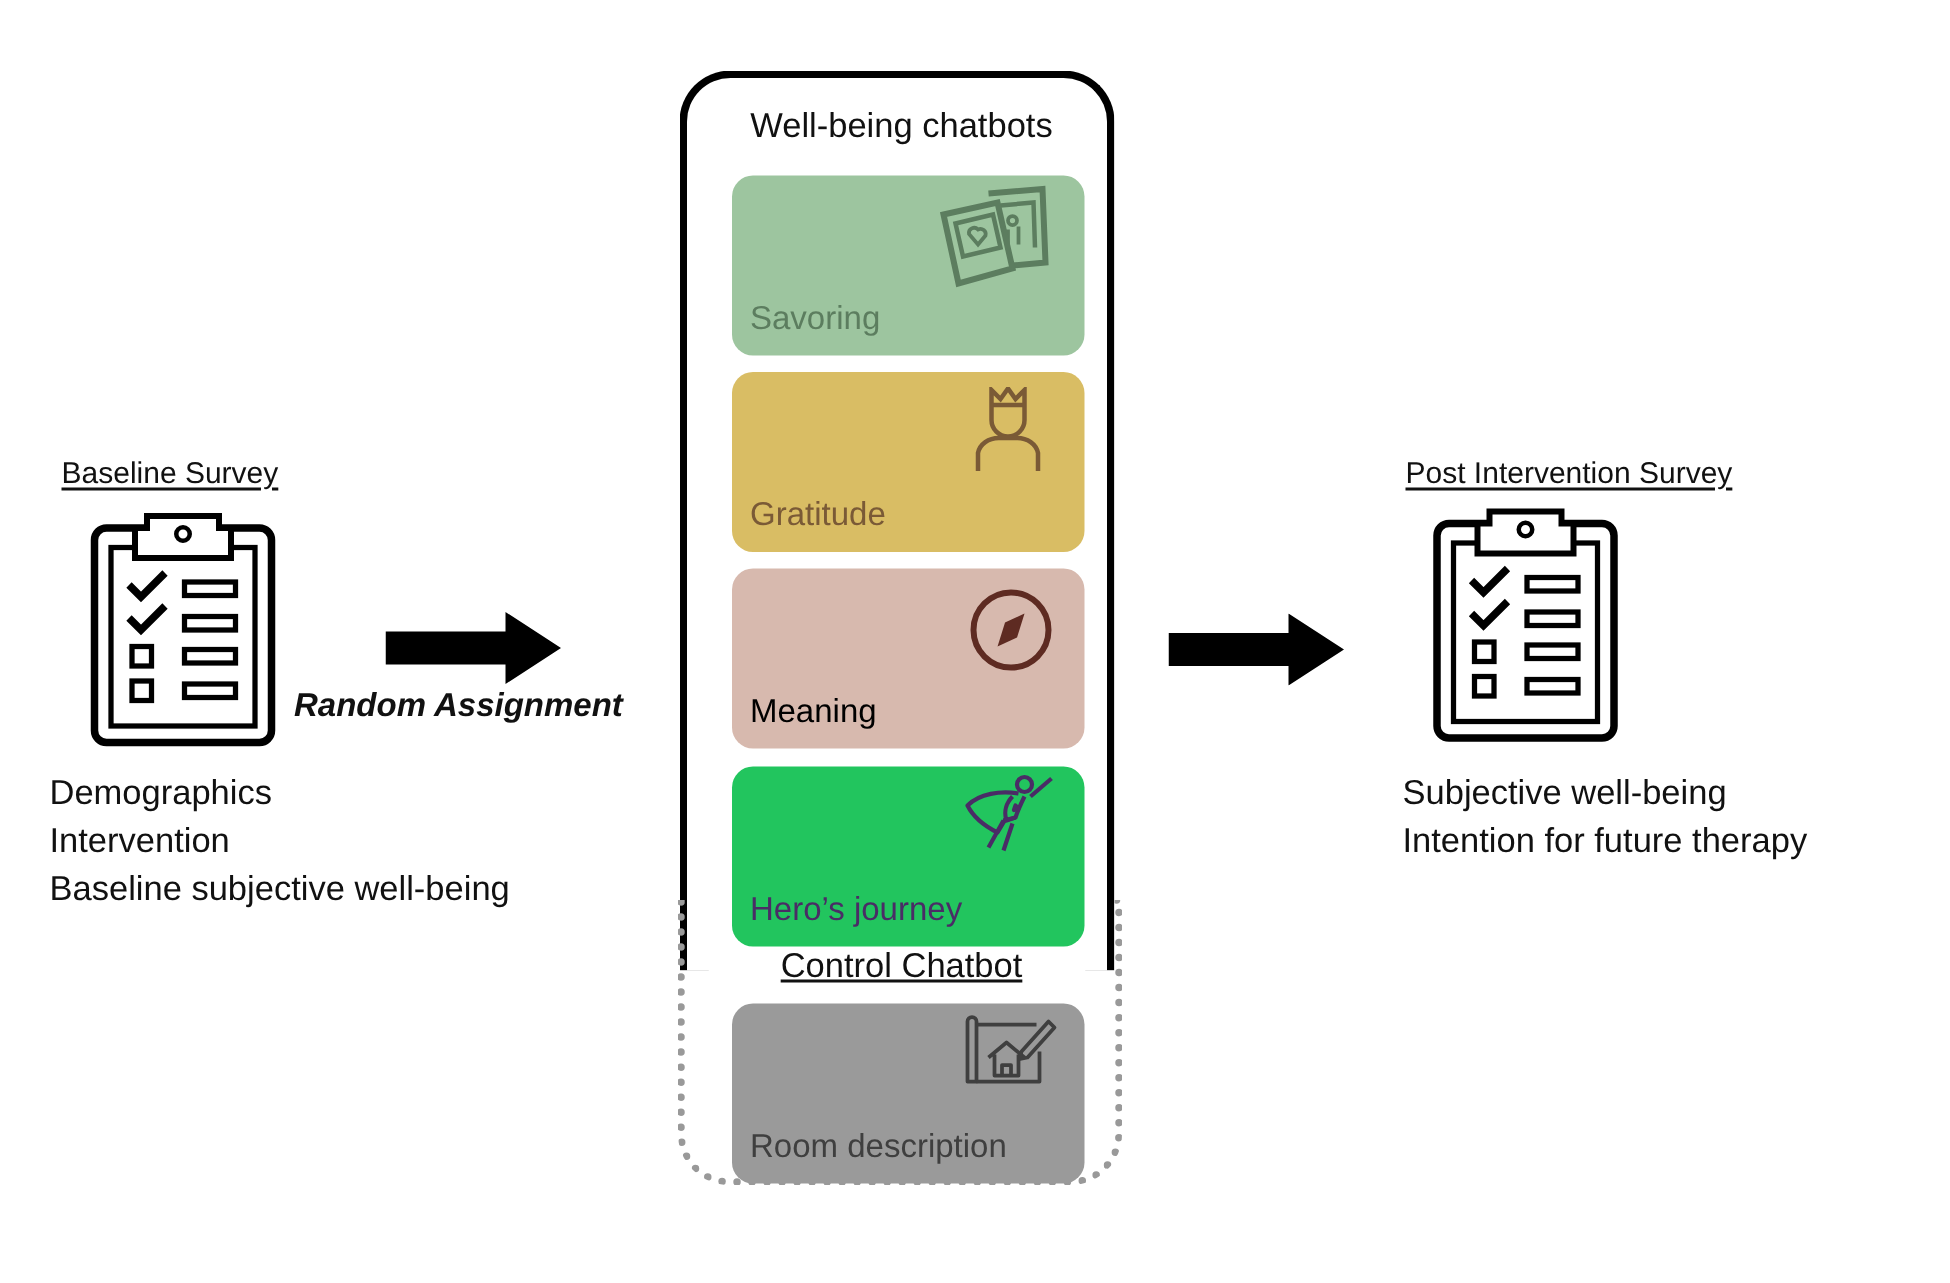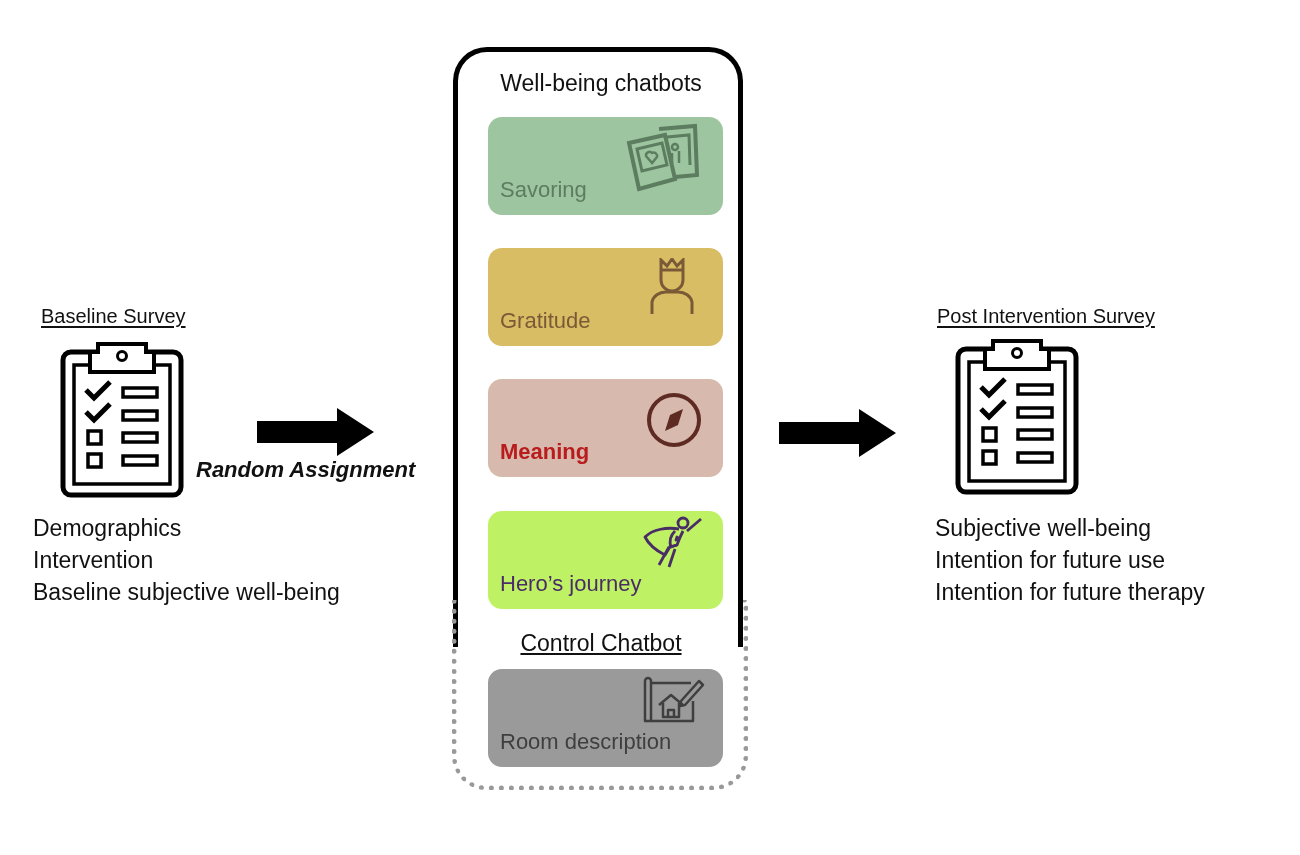--- a/index.html
+++ b/index.html
@@ -19,21 +19,21 @@
   
   .wb-frame { left: 453px; top: 47px; width: 290px; height: 600px;
               border: 5px solid #000; border-bottom: none;
               border-radius: 34px 34px 0 0; box-sizing: border-box; }
   .ctrl-frame { left: 452px; top: 600px; width: 296px; height: 190px;
                 border: 5px dotted #999; border-top: none;
                 border-radius: 0 0 34px 34px; box-sizing: border-box; }
   .wb-title { left: 453px; top: 70px; width: 296px; text-align: center; font-size: 23px; color: #111; }
   .ctrl-title { left: 453px; top: 630px; width: 296px; text-align: center; font-size: 23px; color: #111; text-decoration: underline; }
 
-  .card { position: absolute; left: 488px; width: 235px; height: 98px; border-radius: 14px; }
+  .card { position: absolute; left: 488px; width: 235px; height: 120px; border-radius: 14px; }
   .card .label { position: absolute; left: 12px; bottom: 12px; font-size: 22px; white-space: nowrap; }
   .card .icon { position: absolute; right: 18px; top: 8px; }
 </style>
 </head>
 <body>
 
 <div class="abs survey-title" style="left:41px; top:305px;">Baseline Survey</div>
 <div class="abs" style="left:60px; top:340px;">
   <svg width="126" height="160" viewBox="0 0 126 160">
     <rect x="3" y="12" width="118" height="143" rx="8" fill="none" stroke="#000" stroke-width="5"></rect>
@@ -88,30 +88,30 @@
     <svg width="46" height="58" viewBox="0 0 46 58" fill="none" stroke="#7a5a36" stroke-width="3">
       <path d="M12 12 L12 2 L18 8 L23 1 L28 8 L34 2 L34 12"></path>
       <path d="M12 12 H34"></path>
       <path d="M12 12 v10 a11 11 0 0 0 22 0 v-10"></path>
       <path d="M3 56 V44 a14 12 0 0 1 14 -10 h12 a14 12 0 0 1 14 10 V56"></path>
     </svg>
   </span>
 </div>
 
 <div class="card" style="top:379px; background:#d7b9ae;">
-  <span class="label" style="color:#b91c1c;font-weight:bold;">Meaning</span>
+  <span class="label" style="color:#000000;">Meaning</span>
   <span class="icon" style="right:20px; top:12px;">
     <svg width="58" height="58" viewBox="0 0 58 58">
       <circle cx="29" cy="29" r="25" fill="none" stroke="#5e2b22" stroke-width="4"></circle>
       <path d="M38 18 L33 34 L20 40 L25 24 z" fill="#5e2b22"></path>
     </svg>
   </span>
 </div>
 
-<div class="card" style="top:511px; background:#bef264;">
+<div class="card" style="top:511px; background:#22c55e;">
   <span class="label" style="color:#4a2c66;">Hero’s journey</span>
   <span class="icon" style="right:18px; top:4px;">
     <svg width="66" height="56" viewBox="0 0 66 56" fill="none" stroke="#4a2c66" stroke-width="2.8" stroke-linejoin="round">
       <circle cx="44" cy="8" r="5"></circle>
       <path d="M48 16 L62 4"></path>
       <path d="M40 14 C28 12 14 14 6 22 C10 30 18 36 26 40 L32 30"></path>
       <path d="M36 16 C32 20 30 26 32 32 L38 30 C40 24 42 20 44 16"></path>
       <path d="M30 32 L20 50 M36 34 L30 52 M30 32 L38 30"></path>
       <path d="M38 22 l2 2 l-3 1 z" fill="#4a2c66"></path>
     </svg>
@@ -150,15 +150,14 @@
     <rect x="28" y="91" width="13" height="13" fill="none" stroke="#000" stroke-width="3.5"></rect>
     <rect x="28" y="114" width="13" height="13" fill="none" stroke="#000" stroke-width="3.5"></rect>
     <rect x="63" y="48" width="34" height="9" fill="none" stroke="#000" stroke-width="3.5"></rect>
     <rect x="63" y="71" width="34" height="9" fill="none" stroke="#000" stroke-width="3.5"></rect>
     <rect x="63" y="93" width="34" height="9" fill="none" stroke="#000" stroke-width="3.5"></rect>
     <rect x="63" y="116" width="34" height="9" fill="none" stroke="#000" stroke-width="3.5"></rect>
   </svg>
 </div>
 <div class="abs measure-list" style="left:935px; top:512px;">
   <div>Subjective well-being</div>
-  <div>Intention for future use</div>
   <div>Intention for future therapy</div>
 </div>
 
 </body></html>

